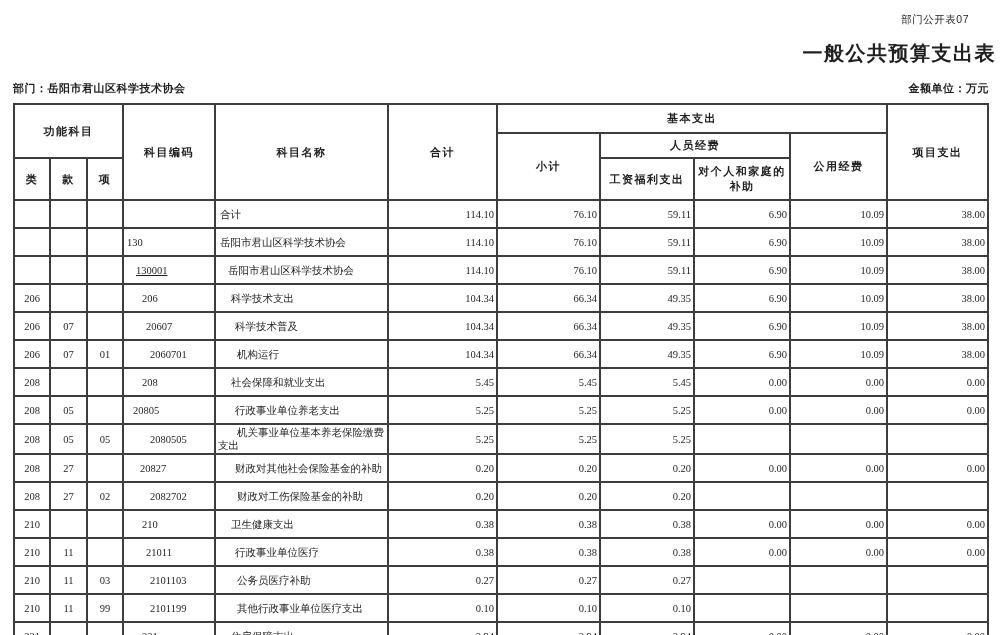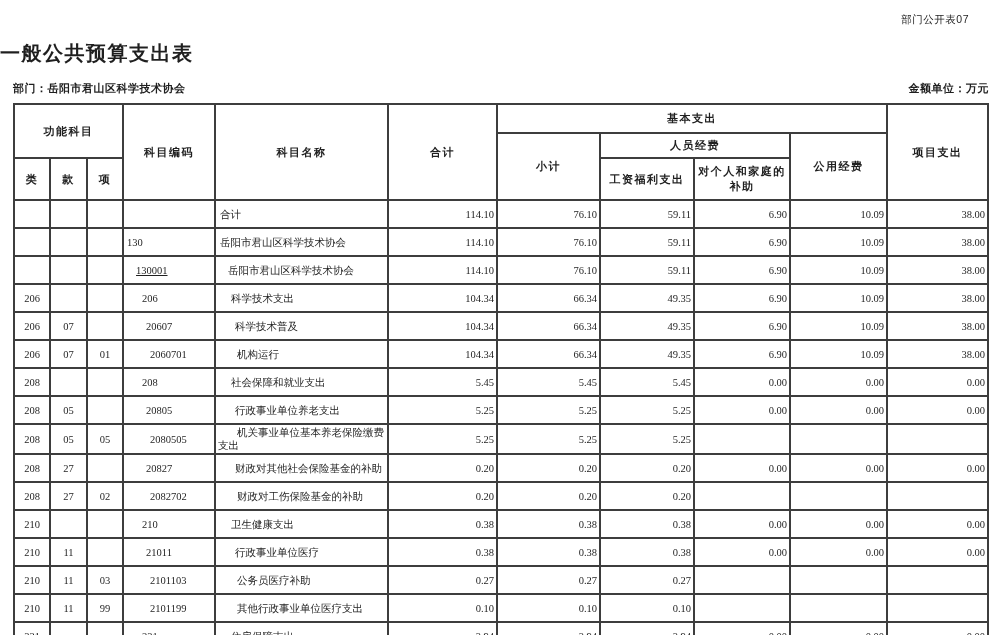--- a/index.html
+++ b/index.html
@@ -10,21 +10,21 @@
     position: relative;
     font-family: "Liberation Sans", sans-serif;
     color: #1f1f1f;
   }
   .doc-label {
     position: absolute; top: 13px; right: 31px;
     font-size: 10.5px; letter-spacing: 0.5px;
   }
   .page-title {
     position: absolute; top: 40px; left: 0; width: 996px;
-    text-align: left;
+    text-align: right;
     font-size: 20px; font-weight: bold; letter-spacing: 1.5px;
   }
   .dept-label {
     position: absolute; top: 81px; left: 13px;
     font-size: 11px; font-weight: bold; letter-spacing: 0.5px;
   }
   .unit-label {
     position: absolute; top: 81px; right: 11px;
     font-size: 11px; font-weight: bold; letter-spacing: 0.5px;
   }
@@ -204,21 +204,21 @@
         <td class="num">5.45</td>
         <td class="num">5.45</td>
         <td class="num">0.00</td>
         <td class="num">0.00</td>
         <td class="num">0.00</td>
       </tr>
       <tr>
         <td class="c">208</td>
         <td class="c">05</td>
         <td class="c"></td>
-        <td class="code" style="padding-left: 22px;">20805</td>
+        <td class="code" style="padding-left: 9px;">20805</td>
         <td class="name" style="text-indent: 17px;">行政事业单位养老支出</td>
         <td class="num">5.25</td>
         <td class="num">5.25</td>
         <td class="num">5.25</td>
         <td class="num">0.00</td>
         <td class="num">0.00</td>
         <td class="num">0.00</td>
       </tr>
       <tr>
         <td class="c">208</td>
@@ -230,21 +230,21 @@
         <td class="num">5.25</td>
         <td class="num">5.25</td>
         <td class="num"></td>
         <td class="num"></td>
         <td class="num"></td>
       </tr>
       <tr>
         <td class="c">208</td>
         <td class="c">27</td>
         <td class="c"></td>
-        <td class="code" style="padding-left: 22px;">20827</td>
+        <td class="code" style="padding-left: 16px;">20827</td>
         <td class="name" style="text-indent: 17px; margin-top: 40px;">财政对其他社会保险基金的补助</td>
         <td class="num">0.20</td>
         <td class="num">0.20</td>
         <td class="num">0.20</td>
         <td class="num">0.00</td>
         <td class="num">0.00</td>
         <td class="num">0.00</td>
       </tr>
       <tr>
         <td class="c">208</td>

